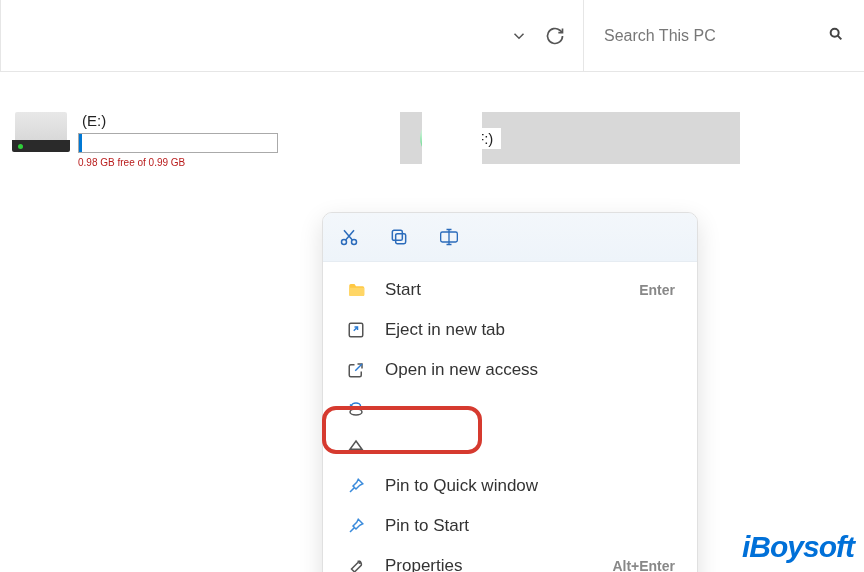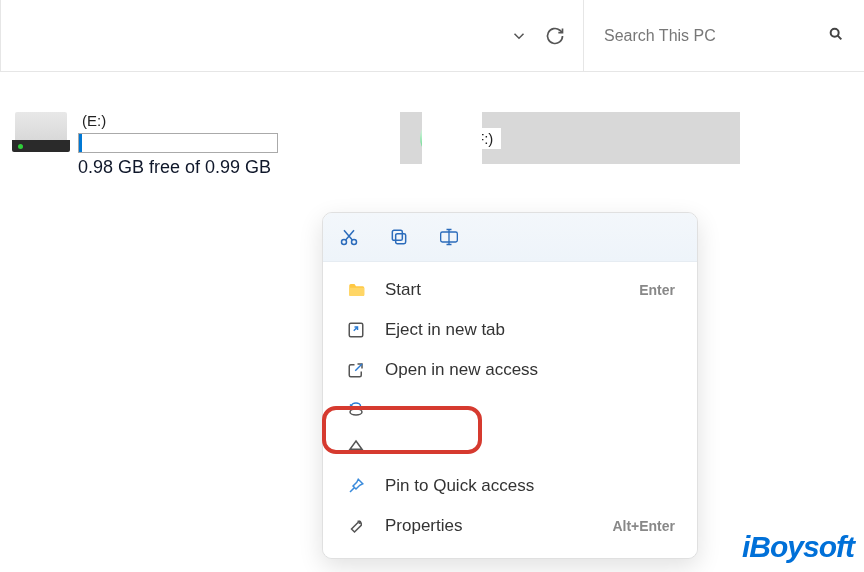--- a/index.html
+++ b/index.html
@@ -112,22 +112,22 @@
     margin-bottom: 4px;
     position: relative;
   }
   .drive-bar-fill {
     position: absolute;
     left: 0; top: 0; bottom: 0;
     width: 3px;
     background: #0078d4;
   }
   .drive-free {
-    font-size: 18px;
-    color: #0f172a;
+    font-size: 10px;
+    color: #b91c1c;
   }
   .drive-f {
     position: absolute;
     left: 400px;
     top: 40px;
     width: 340px;
     height: 52px;
     background: #d8d8d8;
     display: flex;
     align-items: center;
@@ -357,21 +357,29 @@
                 <line x1="4" y1="19" x2="20" y2="19"></line>
               </svg>
           </span>
         </div>
         <div class="cm-item">
           <span class="cm-icon">
             <svg width="18" height="18" viewBox="0 0 24 24" fill="none" stroke="#3a8bdc" stroke-width="2">
                 <path d="M15 3l6 6-4 2-5 5-2-2-6 6 6-6-2-2 5-5z"></path>
               </svg>
           </span>
-          <span class="cm-label">Pin to Quick access</span>
+          <span class="cm-label">Pin to Quick window</span>
+        </div>
+        <div class="cm-item">
+          <span class="cm-icon">
+            <svg width="18" height="18" viewBox="0 0 24 24" fill="none" stroke="#3a8bdc" stroke-width="2">
+                <path d="M15 3l6 6-4 2-5 5-2-2-6 6 6-6-2-2 5-5z"></path>
+              </svg>
+          </span>
+          <span class="cm-label">Pin to Start</span>
         </div>
         <div class="cm-item">
           <span class="cm-icon">
             <svg width="18" height="18" viewBox="0 0 24 24" fill="none" stroke="#555" stroke-width="2">
                 <path d="M14 6a4 4 0 0 1 5 5l-9 9-4-4 9-9"></path>
                 <circle cx="17" cy="7" r="1.2" fill="#fff"></circle>
               </svg>
           </span>
           <span class="cm-label">Properties</span>
           <span class="cm-shortcut">Alt+Enter</span>

